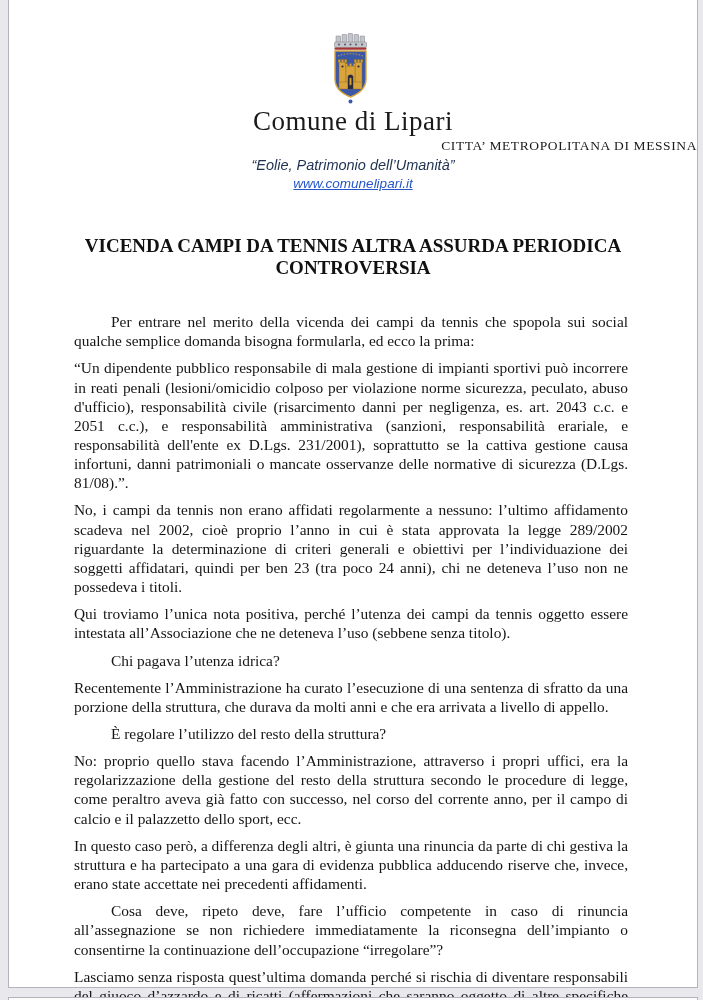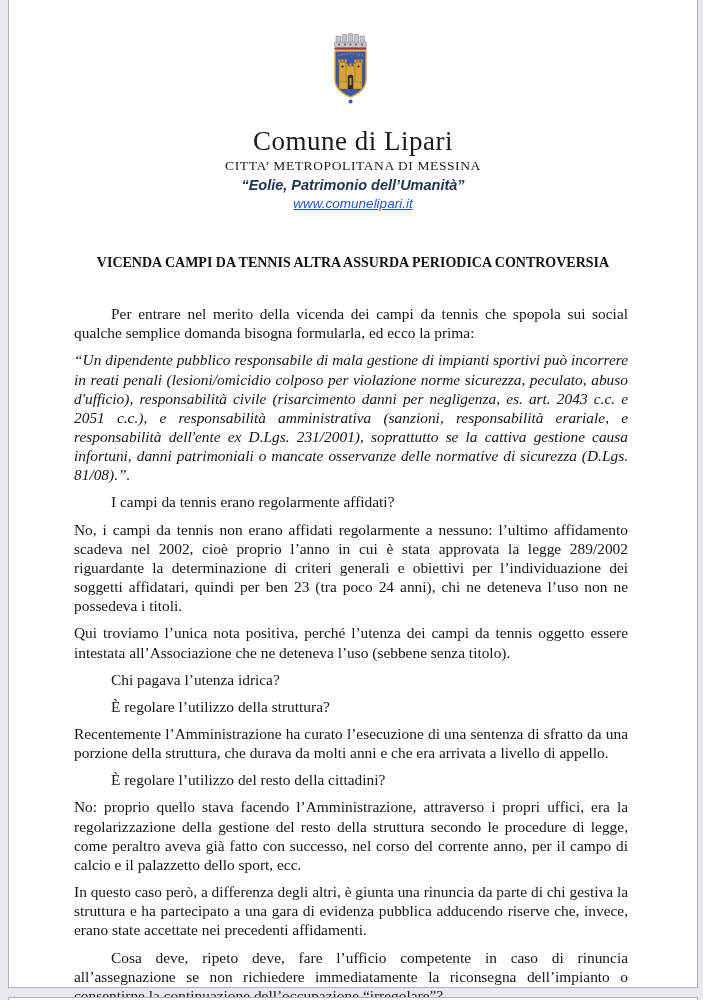--- a/index.html
+++ b/index.html
@@ -20,58 +20,58 @@
   .next-page {
     position: absolute; left: 8px; top: 997px;
     width: 690px; height: 4px;
     background: #fcfcfd;
     border: 1px solid #b3b3bb;
     border-bottom: none;
   }
   .header { text-align: center; padding-top: 33px; }
   .crest { display: block; margin: 0 auto; }
   .municipality {
-    font-size: 27px; line-height: 1.15; margin-top: 20px; color: #1a1a1a;
+    font-size: 27px; line-height: 1.15; margin-top: 0; color: #1a1a1a;
     letter-spacing: 0.5px;
   }
   .metro {
-    font-size: 13.5px; margin-top: 1px; color: #1a1a1a; letter-spacing: 0.6px;
+    font-size: 13.5px; margin-top: 1px; color: #1a1a1a; letter-spacing: 0.6px; text-align: right;
   }
   .motto {
     font-family: "Liberation Sans", sans-serif;
-    font-weight: bold; font-style: italic;
+    font-weight: normal; font-style: italic;
     font-size: 14.5px; margin-top: 3px;
     color: var(--motto_navy);
   }
   .website { margin-top: 3px; font-size: 13.5px; }
   .website a {
     font-family: "Liberation Sans", sans-serif;
     font-style: italic;
     color: var(--link_blue);
     text-decoration: underline;
     margin-top: 12px;
   }
   .doc-title {
     margin-top: 43px;
     text-align: center;
     font-weight: bold;
-    font-size: 14px;
+    font-size: 19px;
     color: #111;
   }
   .doc-body {
     margin-top: 33px;
     padding: 0 61px 0 57px;
     text-align: justify;
     font-size: 15.4px;
     line-height: 19.15px;
     color: #151515;
   }
   .para { margin: 8px; }
   .para.indent { text-indent: 37px; }
-  .para.italic { font-style: italic; }
+  .para.italic { }
 
   
   .shield-bg { fill: var(--shield_blue); stroke: var(--castle_gold); stroke-width: 1.4; }
   .castle { fill: var(--castle_gold); stroke: #8a6a1d; stroke-width: 0.4; }
   .crown { fill: var(--crown_gray); stroke: #7d7d86; stroke-width: 0.5; }
   .crown-band { fill: var(--crown_red); }
   .door { fill: #2a2a38; }
   .pendant { fill: var(--shield_blue); }
   .arc-text { stroke: var(--castle_gold); stroke-width: 1; stroke-dasharray: 1.5 1.5; fill: none; }
 </style>
@@ -132,27 +132,25 @@
     <div class="website">
       <a href="#">www.comunelipari.it</a>
     </div>
   </div>
 
   <div class="doc-title">VICENDA CAMPI DA TENNIS ALTRA ASSURDA PERIODICA CONTROVERSIA</div>
 
   <div class="doc-body">
       <p class="para indent">Per entrare nel merito della vicenda dei campi da tennis che spopola sui social qualche semplice domanda bisogna formularla, ed ecco la prima:</p>
       <p class="para italic">“Un dipendente pubblico responsabile di mala gestione di impianti sportivi può incorrere in reati penali (lesioni/omicidio colposo per violazione norme sicurezza, peculato, abuso d'ufficio), responsabilità civile (risarcimento danni per negligenza, es. art. 2043 c.c. e 2051 c.c.), e responsabilità amministrativa (sanzioni, responsabilità erariale, e responsabilità dell'ente ex D.Lgs. 231/2001), soprattutto se la cattiva gestione causa infortuni, danni patrimoniali o mancate osservanze delle normative di sicurezza (D.Lgs. 81/08).”.</p>
-      <p class="para indent">I campi da tennis erano regolarmente affidati?</p>
       <p class="para">No, i campi da tennis non erano affidati regolarmente a nessuno: l’ultimo affidamento scadeva nel 2002, cioè proprio l’anno in cui è stata approvata la legge 289/2002 riguardante la determinazione di criteri generali e obiettivi per l’individuazione dei soggetti affidatari, quindi per ben 23 (tra poco 24 anni), chi ne deteneva l’uso non ne possedeva i titoli.</p>
       <p class="para">Qui troviamo l’unica nota positiva, perché l’utenza dei campi da tennis oggetto essere intestata all’Associazione che ne deteneva l’uso (sebbene senza titolo).</p>
       <p class="para indent">Chi pagava l’utenza idrica?</p>
-      <p class="para indent">È regolare l’utilizzo della struttura?</p>
       <p class="para">Recentemente l’Amministrazione ha curato l’esecuzione di una sentenza di sfratto da una porzione della struttura, che durava da molti anni e che era arrivata a livello di appello.</p>
-      <p class="para indent">È regolare l’utilizzo del resto della cittadini?</p>
+      <p class="para indent">È regolare l’utilizzo del resto della struttura?</p>
       <p class="para">No: proprio quello stava facendo l’Amministrazione, attraverso i propri uffici, era la regolarizzazione della gestione del resto della struttura secondo le procedure di legge, come peraltro aveva già fatto con successo, nel corso del corrente anno, per il campo di calcio e il palazzetto dello sport, ecc.</p>
       <p class="para">In questo caso però, a differenza degli altri, è giunta una rinuncia da parte di chi gestiva la struttura e ha partecipato a una gara di evidenza pubblica adducendo riserve che, invece, erano state accettate nei precedenti affidamenti.</p>
       <p class="para indent">Cosa deve, ripeto deve, fare l’ufficio competente in caso di rinuncia all’assegnazione se non richiedere immediatamente la riconsegna dell’impianto o consentirne la continuazione dell’occupazione “irregolare”?</p>
       <p class="para">Lasciamo senza risposta quest’ultima domanda perché si rischia di diventare responsabili del giuoco d’azzardo e di ricatti (affermazioni che saranno oggetto di altre specifiche valutazioni) e di tutti i mali del mondo, in barba allo stato di diritto di cui siamo tutti cittadini.</p>
     </div>
 
 </div>
 
 <div class="next-page"></div>
 

